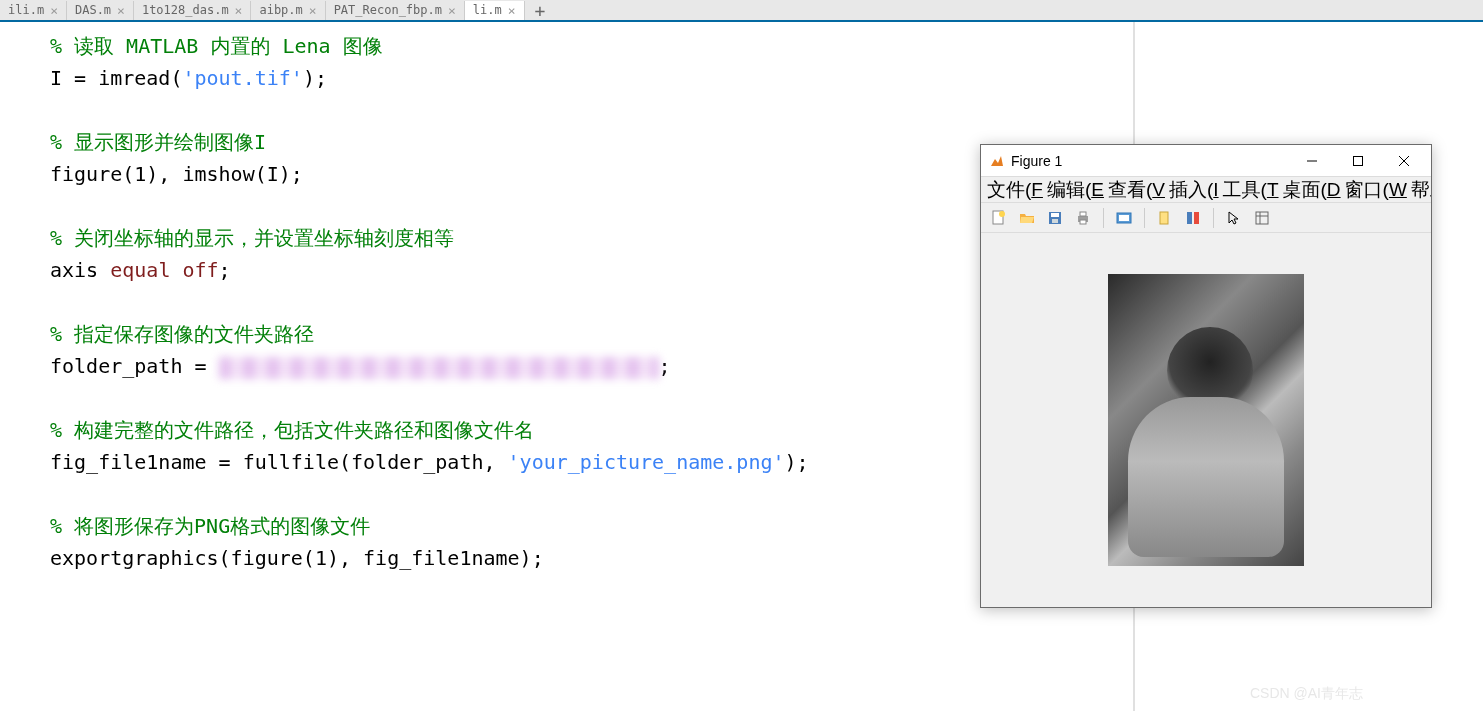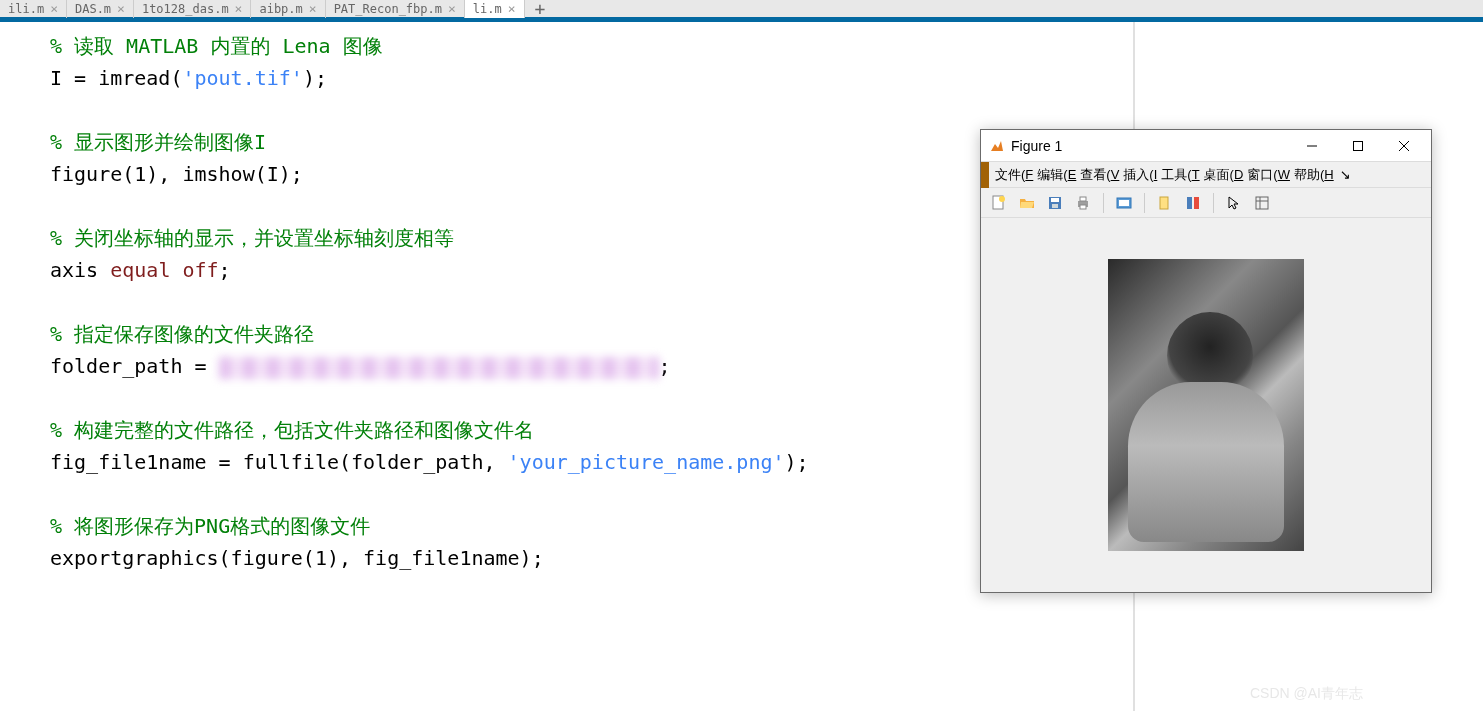--- a/index.html
+++ b/index.html
@@ -8,21 +8,21 @@
       background: #fff;
       position: relative;
       width: 1483px;
       height: 711px;
       overflow: hidden;
     }
     .tab-bar {
       display: flex;
       height: 22px;
       background: #e8e8e8;
-      border-bottom: 5px solid #0369a1;
+      border-bottom: 2px solid #0369a1;
       align-items: center;
       font-size: 12px;
       color: #666;
     }
     .tab {
       display: flex;
       align-items: center;
       padding: 2px 8px;
       border-right: 1px solid #ccc;
       cursor: pointer;
@@ -64,21 +64,21 @@
       display: inline-block;
       width: 440px;
       height: 22px;
       background: repeating-linear-gradient(90deg,#d9a8e8 0 12px,#f0d6f5 12px 24px);
       filter: blur(4px);
       vertical-align: middle;
       opacity: 0.7;
     }
     .figure-window {
       position: absolute;
-      top: 129px;
+      top: 144px;
       left: 980px;
       width: 452px;
       height: 464px;
       background: #a16207;
       border: 1px solid #6b6b6b;
       box-shadow: 0 2px 14px rgba(0,0,0,0.25);
     }
     .fig-titlebar {
       display: flex;
       align-items: center;
@@ -101,28 +101,27 @@
       width: 46px; height: 30px;
       display: flex; align-items: center; justify-content: center;
       cursor: pointer;
       font-size: 14px;
       color: #000;
     }
     .fig-menubar {
       display: flex;
       height: 26px;
       align-items: center;
-      font-size: 13px;
+      font-size: 19px;
       padding: 0 4px;
       background: #f0f0f0;
       border-bottom: 1px solid #dcdcdc;
       font-family: 'Microsoft YaHei', sans-serif;
       white-space: nowrap;
       overflow: hidden;
-      margin-left: 8px;
     }
     .menu-item {
       padding: 2px 2px;
       cursor: pointer;
     }
     .menu-arrow { padding: 0 4px; cursor: pointer; }
     .fig-toolbar {
       display: flex;
       height: 30px;
       align-items: center;

